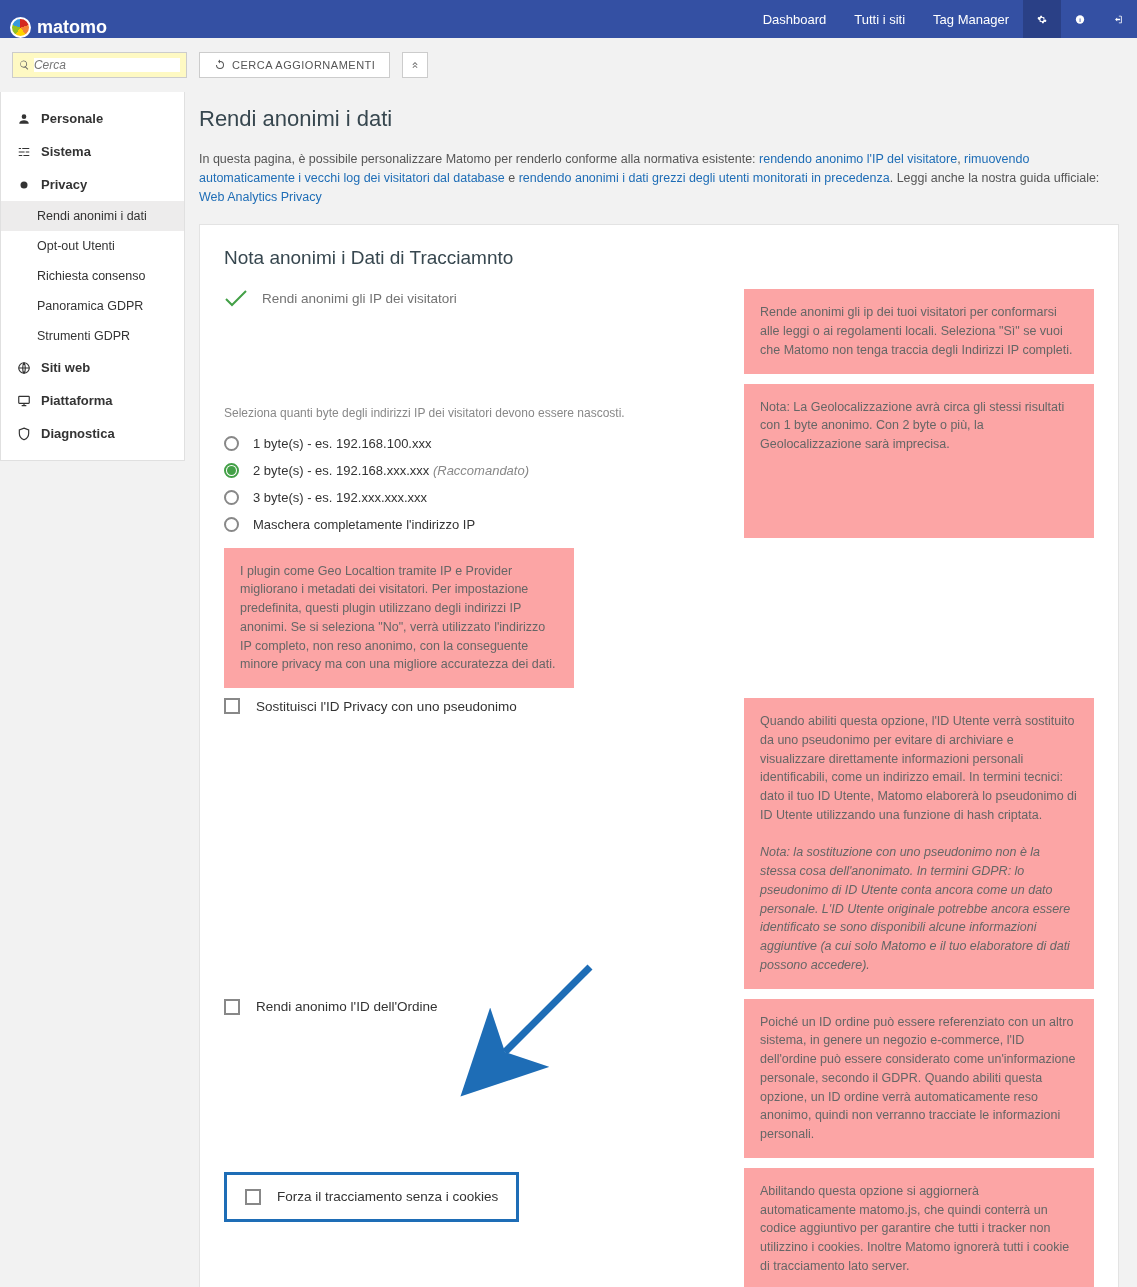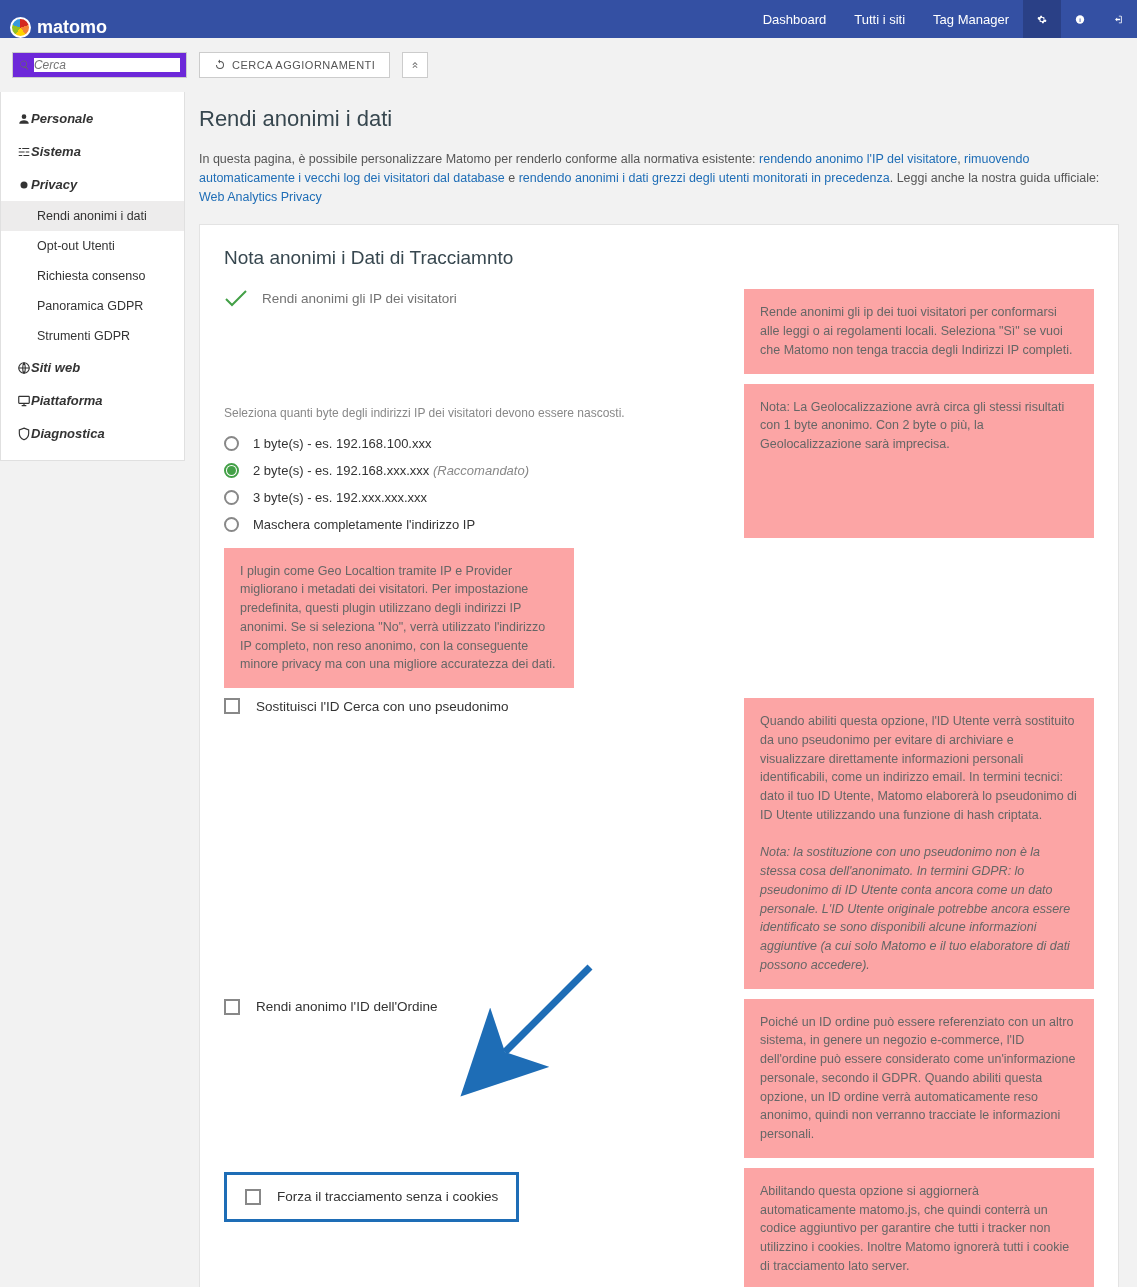--- a/index.html
+++ b/index.html
@@ -10,32 +10,32 @@
   .logo { display: flex; align-items: center; gap: 6px; font-weight: 600; font-size: 18px; }
   .logo-circle { width: 21px; height: 21px; border-radius: 50%; background: conic-gradient(#d4291f 0 72deg, #f38334 72deg 144deg, #ffd200 144deg 216deg, #95c11f 216deg 288deg, #3498db 288deg 360deg); border: 2px solid #fff; }
   .topnav { margin-left: auto; display: flex; align-items: stretch; height: 100%; }
   .topnav a { color: #fff; text-decoration: none; padding: 0 14px; display: flex; align-items: center; font-size: 13px; }
   .topnav .iconbtn { width: 38px; justify-content: center; }
   .topnav .iconbtn.active { background: #2a4086; }
   .topnav svg { width: 15px; height: 15px; fill: #fff; }
 
   
   .secondbar { background: #f2f2f2; padding: 14px 12px; display: flex; gap: 12px; align-items: center; }
-  .searchbox { width: 175px; height: 26px; border: 1px solid #ccc; background: #6d28d9; display: flex; align-items: center; padding: 0 6px; gap: 4px; }
+  .searchbox { width: 175px; height: 26px; border: 1px solid #ccc; background: #fef9c3; display: flex; align-items: center; padding: 0 6px; gap: 4px; }
   .searchbox input { border: none; outline: none; width: 100%; font-size: 12px; font-style: italic; color: #999; }
   .searchbox svg { width: 12px; height: 12px; fill: #666; }
   .updatebtn { height: 26px; border: 1px solid #ccc; background: #fff; padding: 0 14px; display: flex; align-items: center; gap: 6px; font-size: 11px; letter-spacing: 0.5px; color: #555; cursor: pointer; }
   .updatebtn svg { width: 12px; height: 12px; fill: #555; }
   .collapsebtn { height: 26px; width: 26px; border: 1px solid #ccc; background: #fff; display: flex; align-items: center; justify-content: center; cursor: pointer; }
   .collapsebtn svg { width: 10px; height: 10px; fill: #666; }
 
   
   .layout { display: flex; align-items: flex-start; }
   .sidebar { width: 185px; background: #fff; border: 1px solid #e0e0e0; border-top: none; padding: 10px 0; }
-  .side-section { padding: 9px 16px; display: flex; align-items: center; cursor: pointer; font-style: italic; }
+  .side-section { padding: 9px 16px; display: flex; align-items: center; gap: 10px; cursor: pointer; }
   .side-section svg { width: 14px; height: 14px; fill: #333; }
   .side-section span { font-weight: 600; font-size: 13px; }
   .side-sub { padding: 8px 16px 8px 36px; font-size: 12.5px; color: #333; cursor: pointer; }
   .side-sub.active { background: #edecec; }
 
   
   .main { flex: 1; padding: 14px 18px 40px 14px; }
   .main h1 { font-size: 22px; font-weight: 400; color: #37474f; margin-bottom: 18px; }
   .intro { font-size: 12.5px; color: #555; line-height: 1.5; }
   .intro a { color: #1e6db6; text-decoration: none; }
@@ -223,21 +223,21 @@
       </div>
 
       <div class="setting-row">
         <div class="setting-right">I plugin come Geo Localtion tramite IP e Provider migliorano i metadati dei visitatori. Per impostazione predefinita, questi plugin utilizzano degli indirizzi IP anonimi. Se si seleziona "No", verrà utilizzato l'indirizzo IP completo, non reso anonimo, con la conseguente minore privacy ma con una migliore accuratezza dei dati.</div>
       </div>
 
       <div class="setting-row">
         <div class="setting-left">
           <div class="checkbox-row">
             <span class="checkbox"></span>
-            <span>Sostituisci l'ID Cerca con uno pseudonimo</span>
+            <span>Sostituisci l'ID Privacy con uno pseudonimo</span>
           </div>
         </div>
         <div class="setting-right">
           <span>Quando abiliti questa opzione, l'ID Utente verrà sostituito da uno pseudonimo per evitare di archiviare e visualizzare direttamente informazioni personali identificabili, come un indirizzo email. In termini tecnici: dato il tuo ID Utente, Matomo elaborerà lo pseudonimo di ID Utente utilizzando una funzione di hash criptata.</span><br><br>
           <em>Nota: la sostituzione con uno pseudonimo non è la stessa cosa dell'anonimato. In termini GDPR: lo pseudonimo di ID Utente conta ancora come un dato personale. L'ID Utente originale potrebbe ancora essere identificato se sono disponibili alcune informazioni aggiuntive (a cui solo Matomo e il tuo elaboratore di dati possono accedere).</em>
         </div>
       </div>
 
       <div class="setting-row">
         <div class="setting-left">

